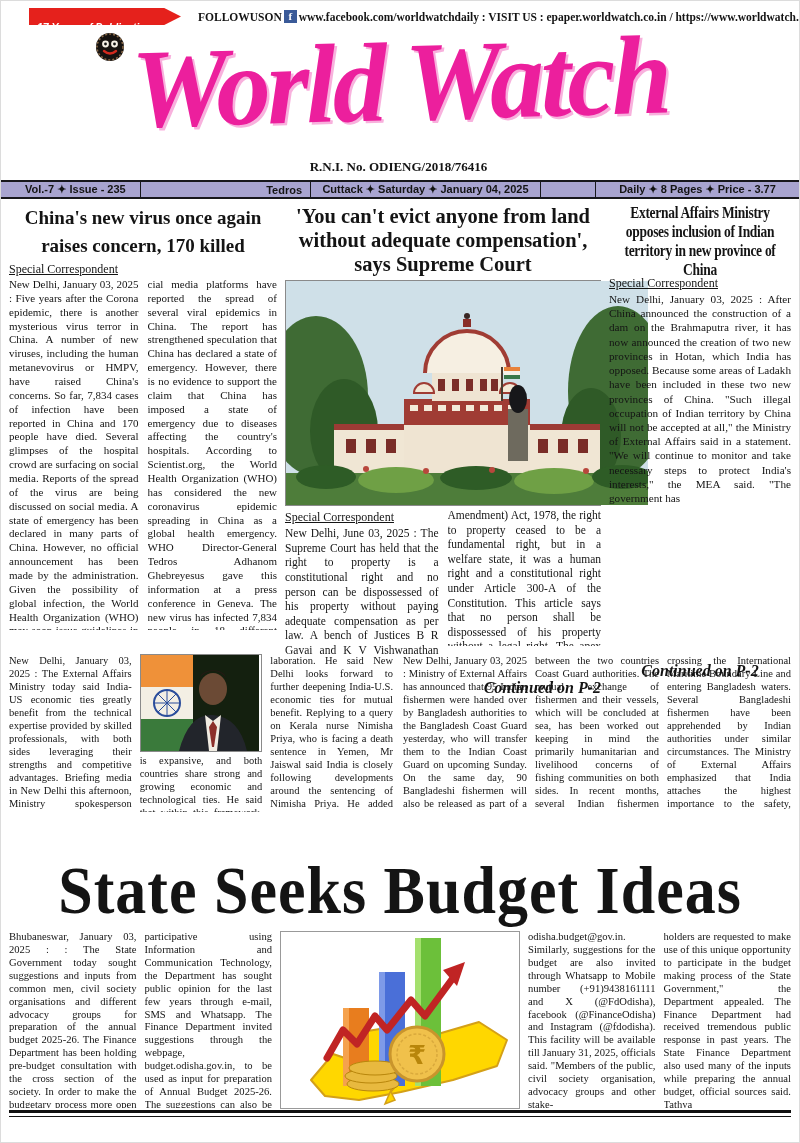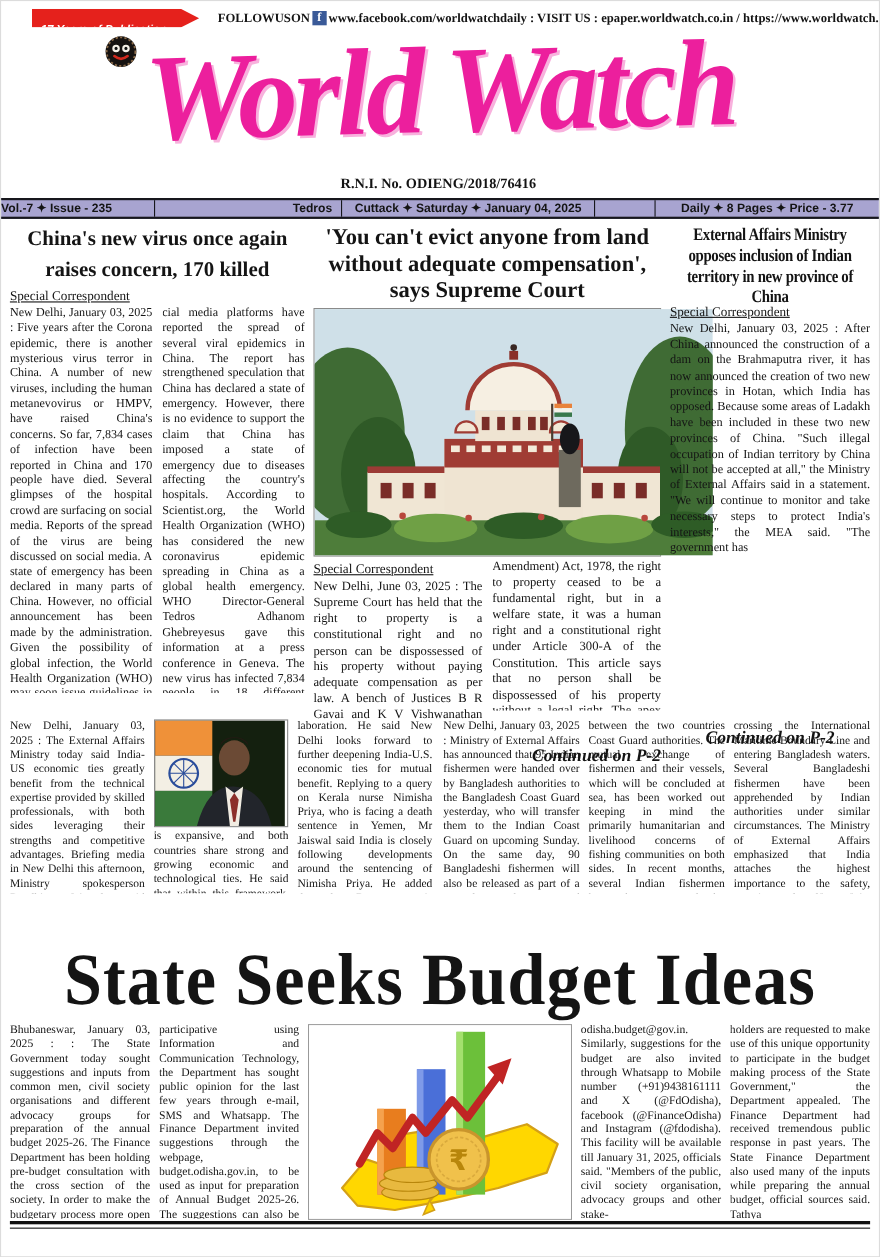--- a/index.html
+++ b/index.html
@@ -24,21 +24,21 @@
             transform:scale(1.18,1.22) rotate(-1.5deg);transform-origin:50% 50%;
             letter-spacing:-3px;white-space:nowrap;
             text-shadow:2px 2px 0 rgba(236,31,157,.35);}
   .rni{position:absolute;left:0;right:3px;top:158px;text-align:center;font-weight:bold;font-size:13px;}
 
   
   .infobar{position:absolute;left:0;right:0;top:179px;height:19px;background:var(--infobar-lavender,#a8a4d0);
            border-top:2px solid #17171c;border-bottom:2px solid #17171c;box-sizing:border-box;
            display:flex;font-family:"Liberation Sans",sans-serif;font-weight:bold;font-size:11px;align-items:center;}
   .infobar .cell{height:100%;display:flex;align-items:center;box-sizing:border-box;border-right:1.5px solid #17171c;}
-  .c-vol{width:140px;padding-left:0;}
+  .c-vol{width:140px;padding-left:24px;}
   .c-lang{width:170px;justify-content:flex-end;padding-right:8px;}
   .c-date{width:230px;justify-content:center;}
   .c-gap{width:55px;}
   .c-daily{flex:1;justify-content:center;border-right:none !important;}
 
   
   h2,h3{margin:0;font-family:"Liberation Serif",serif;}
   .byline{font-size:12px;text-decoration:underline;margin:2px 0 1px 0;}
   .jtext{text-align:justify;overflow:hidden;}
   .continued{font-style:italic;font-weight:bold;font-size:16px;text-align:right;margin-top:32px;}

